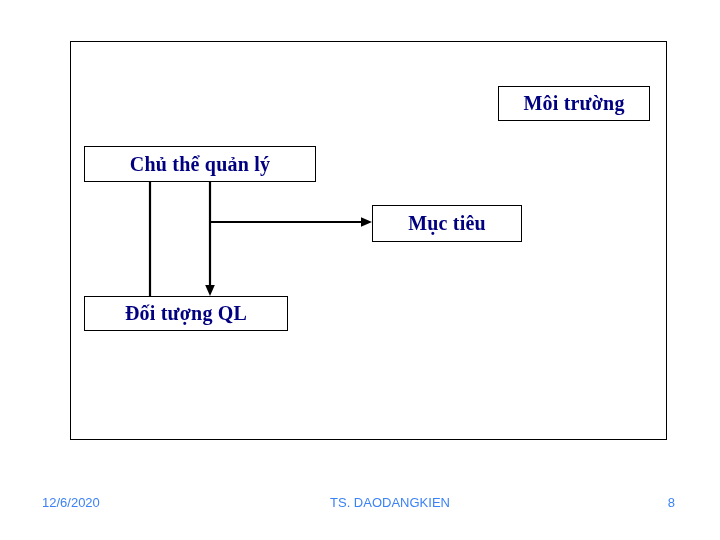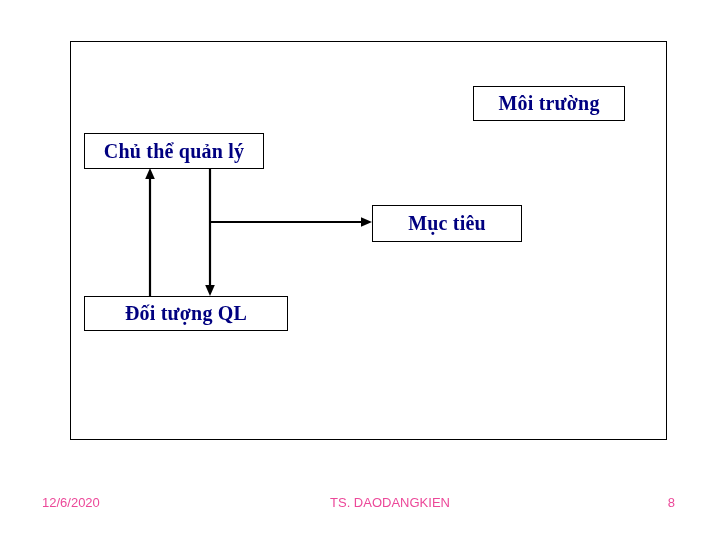--- a/index.html
+++ b/index.html
@@ -48,30 +48,30 @@
     font-family: "Liberation Serif", serif;
     font-weight: bold;
     font-size: 20px;
     line-height: 1;
     letter-spacing: 0.2px;
     white-space: nowrap;
     z-index: 3;
   }
 
   #box-moi-truong {
-    left: 473px;
+    left: 498px;
     top: 86px;
     width: 152px;
     height: 35px;
   }
 
   #box-chu-the {
     left: 84px;
-    top: 133px;
-    width: 180px;
+    top: 146px;
+    width: 232px;
     height: 36px;
   }
 
   #box-muc-tieu {
     left: 372px;
     top: 205px;
     width: 150px;
     height: 37px;
   }
 
@@ -101,21 +101,21 @@
   
   #footer {
     position: absolute;
     left: 0;
     top: 492px;
     width: 720px;
     height: 24px;
   }
   .footer-text {
     position: absolute;
-    color: #ec4899;
+    color: #3b82f6;
     font-family: "Liberation Sans", sans-serif;
     font-size: 13px;
     line-height: 18px;
     white-space: nowrap;
   }
   #footer-date {
     left: 42px;
     top: 2px;
   }
   #footer-author {

